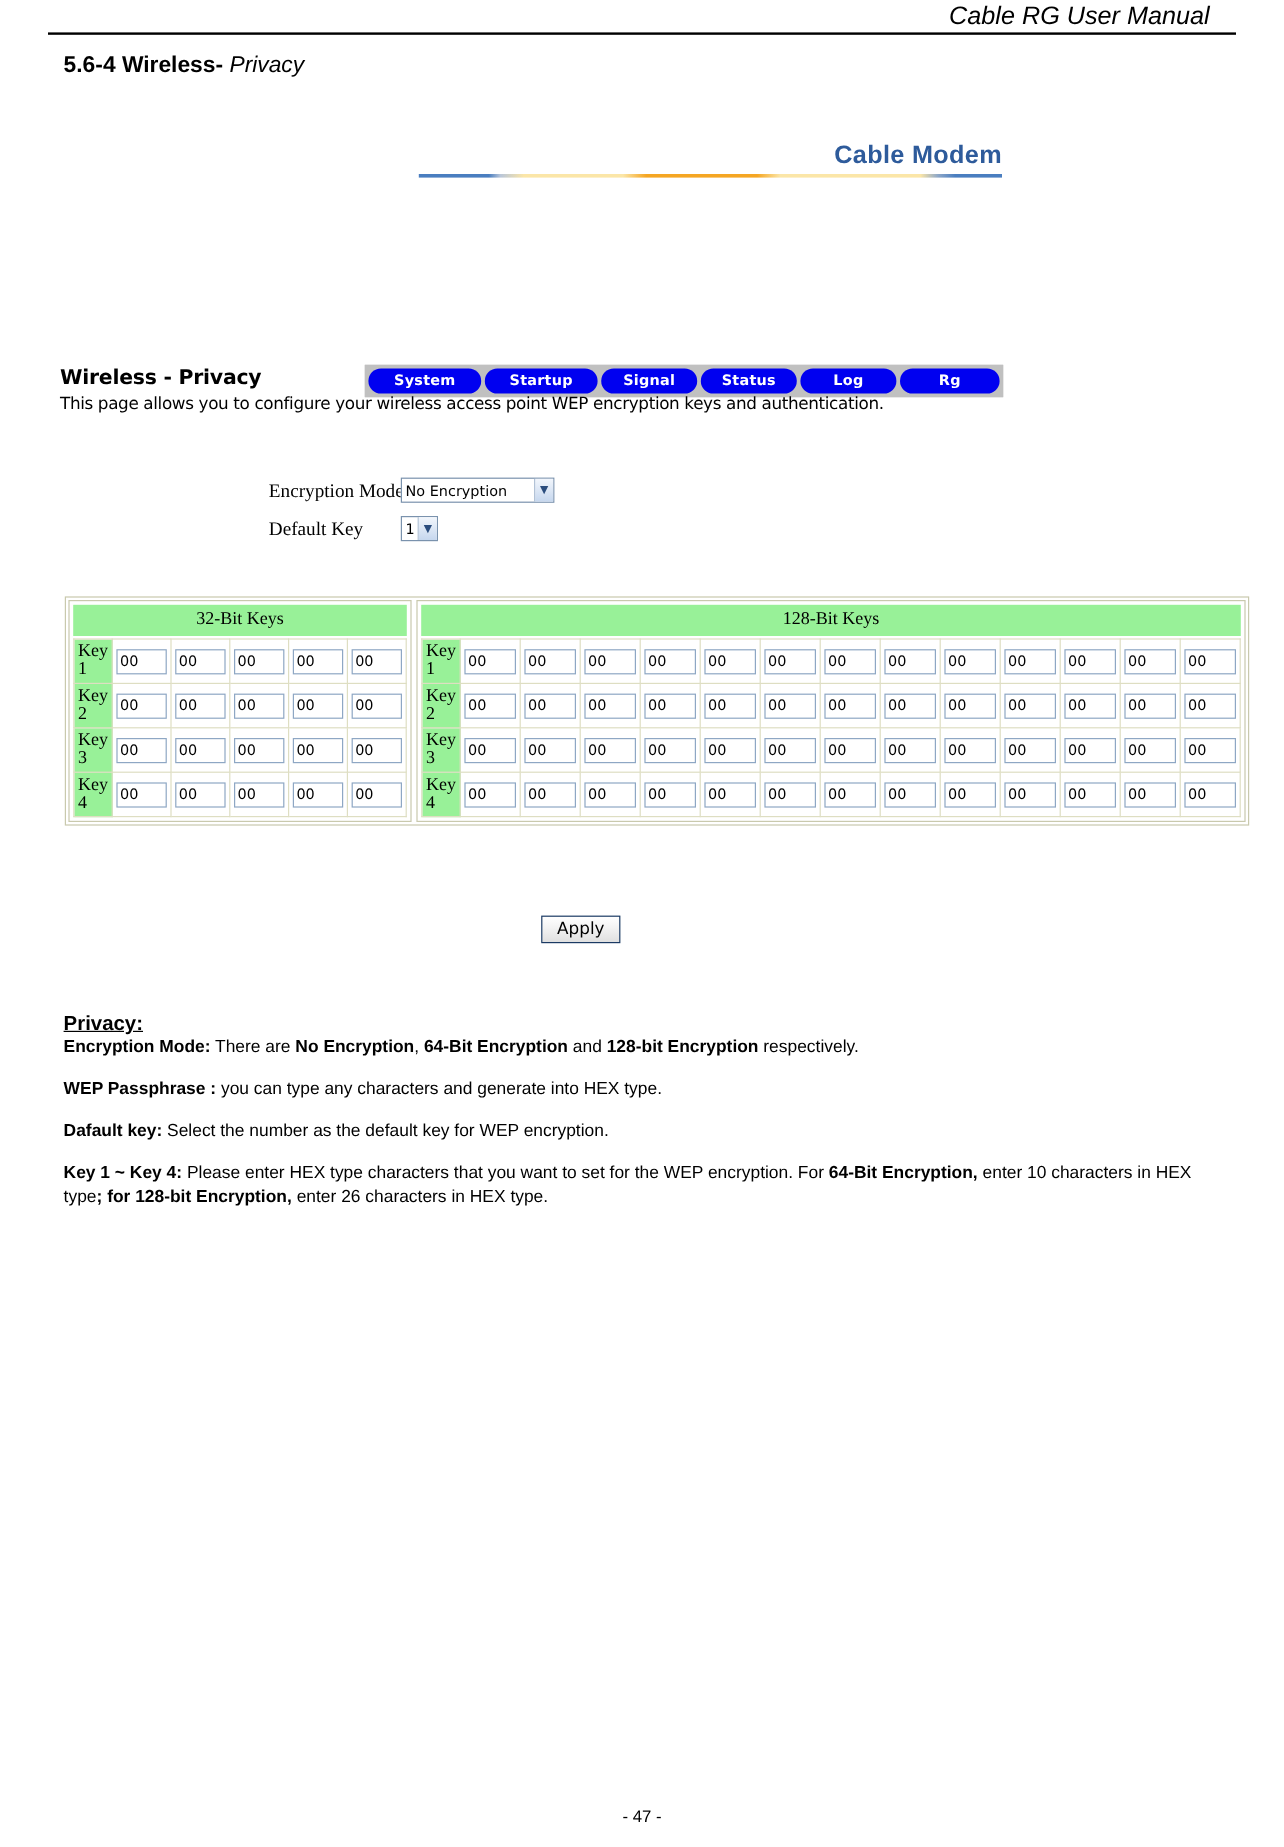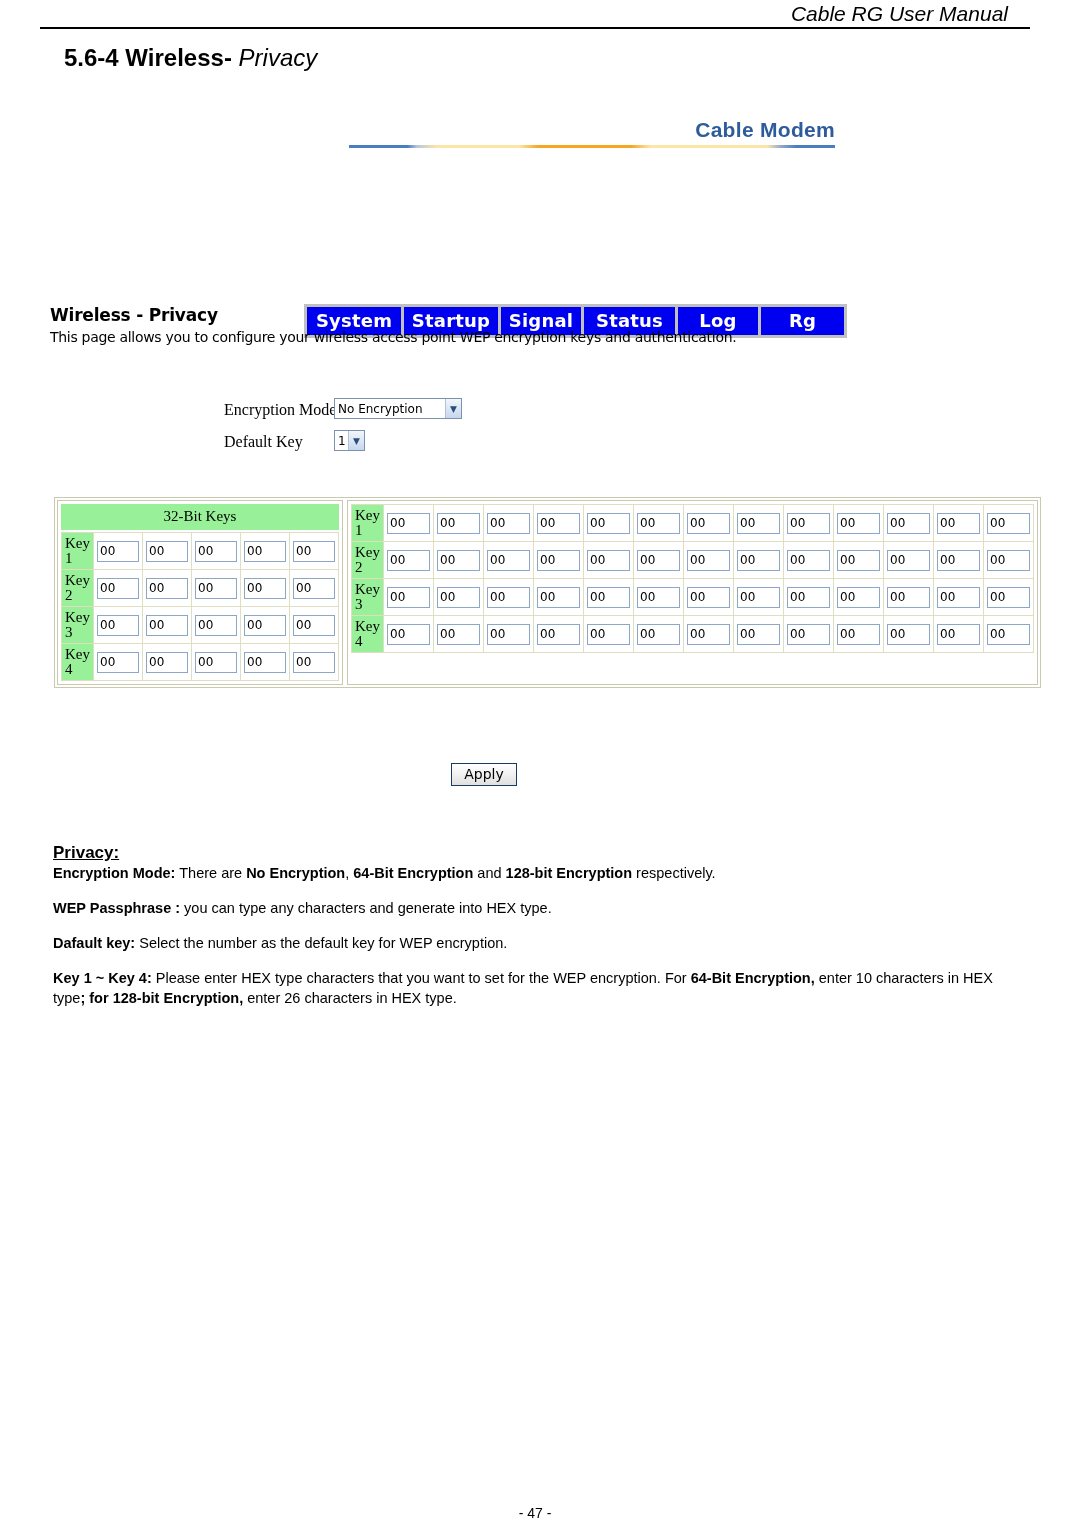--- a/index.html
+++ b/index.html
@@ -41,24 +41,23 @@
     width: 990px;
     height: 2px;
     background: #000;
   }
 
   
   .section-title {
     position: absolute;
     left: 53px;
     top: 44px;
-    font-size: 24px;
+    font-size: 19px;
     font-weight: bold;
     white-space: nowrap;
-    margin-left: 11px;
   }
   .section-title .italic {
     font-weight: normal;
     font-style: italic;
   }
 
   
   .shot {
     position: absolute;
     left: 0px;
@@ -118,27 +117,28 @@
     left: 304px;
     top: 199px;
     display: flex;
     background: #c0c0c0;
     padding: 2px;
     border: 1px solid #c0c0c0;
   }
   .nav-tab {
     background: #0000f0;
     color: #ffffff;
-    font-size: 18px;
+    font-size: 12px;
     font-weight: bold;
     text-align: center;
     padding: 3px 0 4px 0;
     margin-right: 3px;
     font-family: "DejaVu Sans", sans-serif;
     letter-spacing: 0.2px;
+    border-radius: 11px;
   }
   .nav-tab:last-child { margin-right: 0; }
 
   
   .wp-title {
     position: absolute;
     left: 50px;
     top: 200px;
     font-size: 17px;
     font-weight: bold;
@@ -357,21 +357,21 @@
 
   <div class="banner">
     <div class="banner-sub">Cable Modem</div>
     <div class="banner-rule"></div>
   </div>
 
   <div class="navbar">
     <div class="nav-tab" style="width:94px">System</div>
     <div class="nav-tab" style="width:94px">Startup</div>
     <div class="nav-tab" style="width:80px">Signal</div>
-    <div class="nav-tab" style="width:91px">Status</div>
+    <div class="nav-tab" style="width:80px">Status</div>
     <div class="nav-tab" style="width:80px">Log</div>
     <div class="nav-tab" style="width:83px">Rg</div>
   </div>
 
   <div class="wp-title">Wireless - Privacy</div>
   <div class="wp-intro">This page allows you to configure your wireless access point WEP encryption keys and authentication.</div>
 
   <div class="form-area">
 
     <div class="form-row">
@@ -433,20 +433,21 @@
               <td><input type="text" class="hex-input" value="00" style=""></td>
               <td><input type="text" class="hex-input" value="00" style=""></td>
               <td><input type="text" class="hex-input" value="00" style=""></td>
               <td><input type="text" class="hex-input" value="00" style=""></td>
             </tr>
           </tbody>
       </table>
     </div>
 
     <div class="key-panel">
+      <div class="key-head">128-Bit Keys</div>
       <table class="key-table">
         <tbody>
             <tr>
               <td class="key-label">Key
 1</td>
               <td><input type="text" class="hex-input wide" value="00" style=""></td>
               <td><input type="text" class="hex-input wide" value="00" style=""></td>
               <td><input type="text" class="hex-input wide" value="00" style=""></td>
               <td><input type="text" class="hex-input wide" value="00" style=""></td>
               <td><input type="text" class="hex-input wide" value="00" style=""></td>

